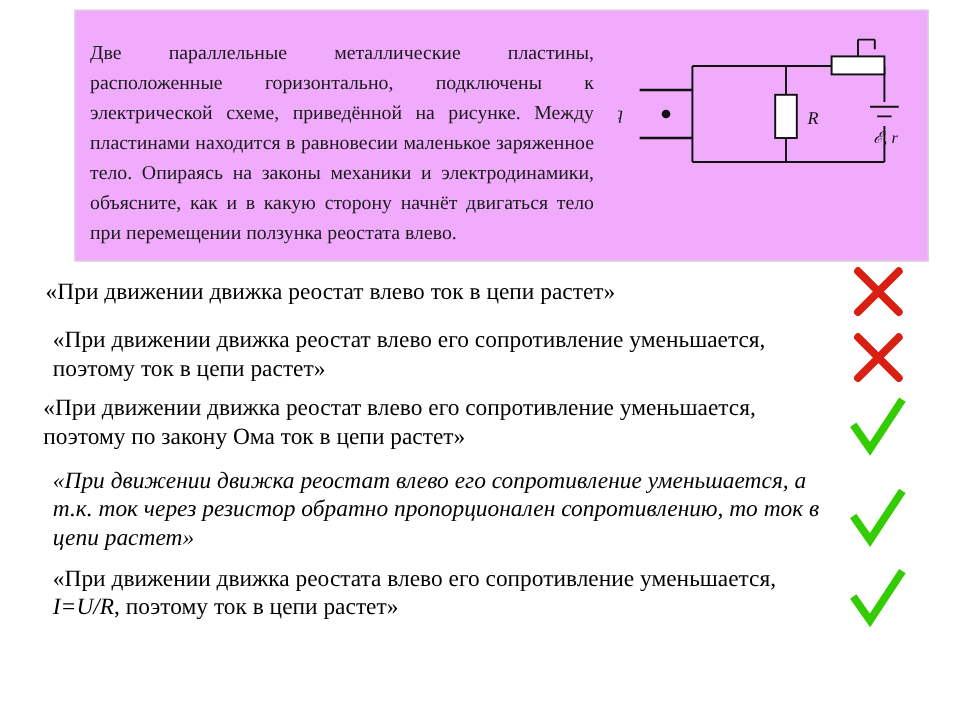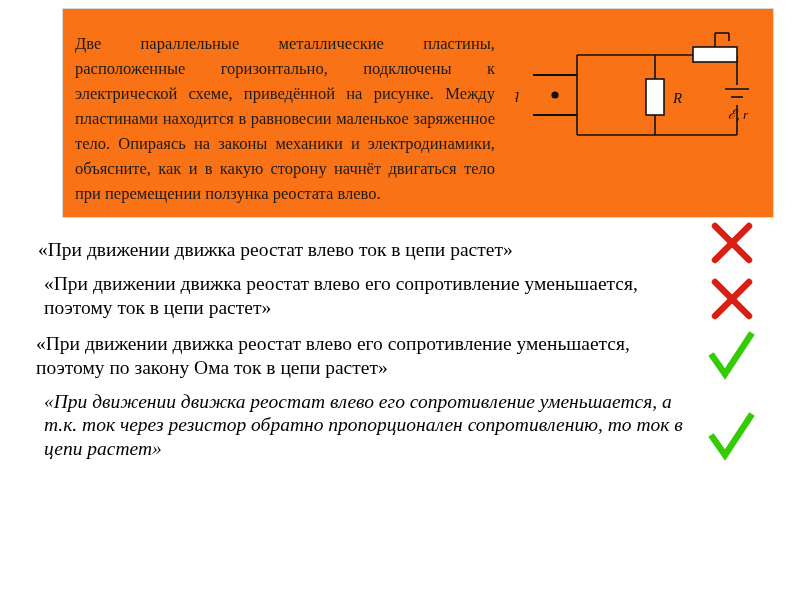--- a/index.html
+++ b/index.html
@@ -15,21 +15,21 @@
     overflow: hidden;
   }
 
   
   .problem-panel {
     position: absolute;
     left: 62px;
     top: 8px;
     width: 712px;
     height: 210px;
-    background: #f97316;
+    background: #f0abfc;
     border: 1px solid #d8d8d4;
     box-sizing: border-box;
   }
   .problem-text {
     position: absolute;
     left: 12px;
     top: 22px;
     width: 420px;
     font-family: "Liberation Serif", serif;
     font-size: 16.5px;
@@ -68,21 +68,21 @@
   
   .answers {
     position: absolute;
     left: 30px;
     top: 222px;
     width: 740px;
   }
   .answer-row {
     position: relative;
     display: flex;
-    align-items: flex-end;
+    align-items: center;
     margin-bottom: 2px;
   }
   .answer-text {
     font-family: "Liberation Serif", serif;
     font-size: 19.5px;
     line-height: 1.22;
     color: #000;
     width: 672px;
     box-sizing: border-box;
   }
@@ -205,14 +205,22 @@
 
   <div class="answer-row r4">
     <div class="answer-text">«При движении движка реостат влево его сопротивление уменьшается, а т.к. ток через резистор обратно пропорционален сопротивлению, то ток в цепи растет»</div>
     <div class="mark check">
       <svg width="50" height="52" viewBox="0 0 50 52" xmlns="http://www.w3.org/2000/svg">
         <path d="M4 24 L18 44 L45 3" stroke="#33cc00" stroke-width="6.5" fill="none" stroke-linecap="butt" stroke-linejoin="miter"></path>
       </svg>
     </div>
   </div>
 
+  <div class="answer-row r5">
+    <div class="answer-text">«При движении движка реостата влево его сопротивление уменьшается, <em>I=U/R</em>, поэтому ток в цепи растет»</div>
+    <div class="mark check">
+      <svg width="50" height="52" viewBox="0 0 50 52" xmlns="http://www.w3.org/2000/svg">
+        <path d="M4 24 L18 44 L45 3" stroke="#33cc00" stroke-width="6.5" fill="none" stroke-linecap="butt" stroke-linejoin="miter"></path>
+      </svg>
+    </div>
+  </div>
 
 </div>
 
 </body></html>

